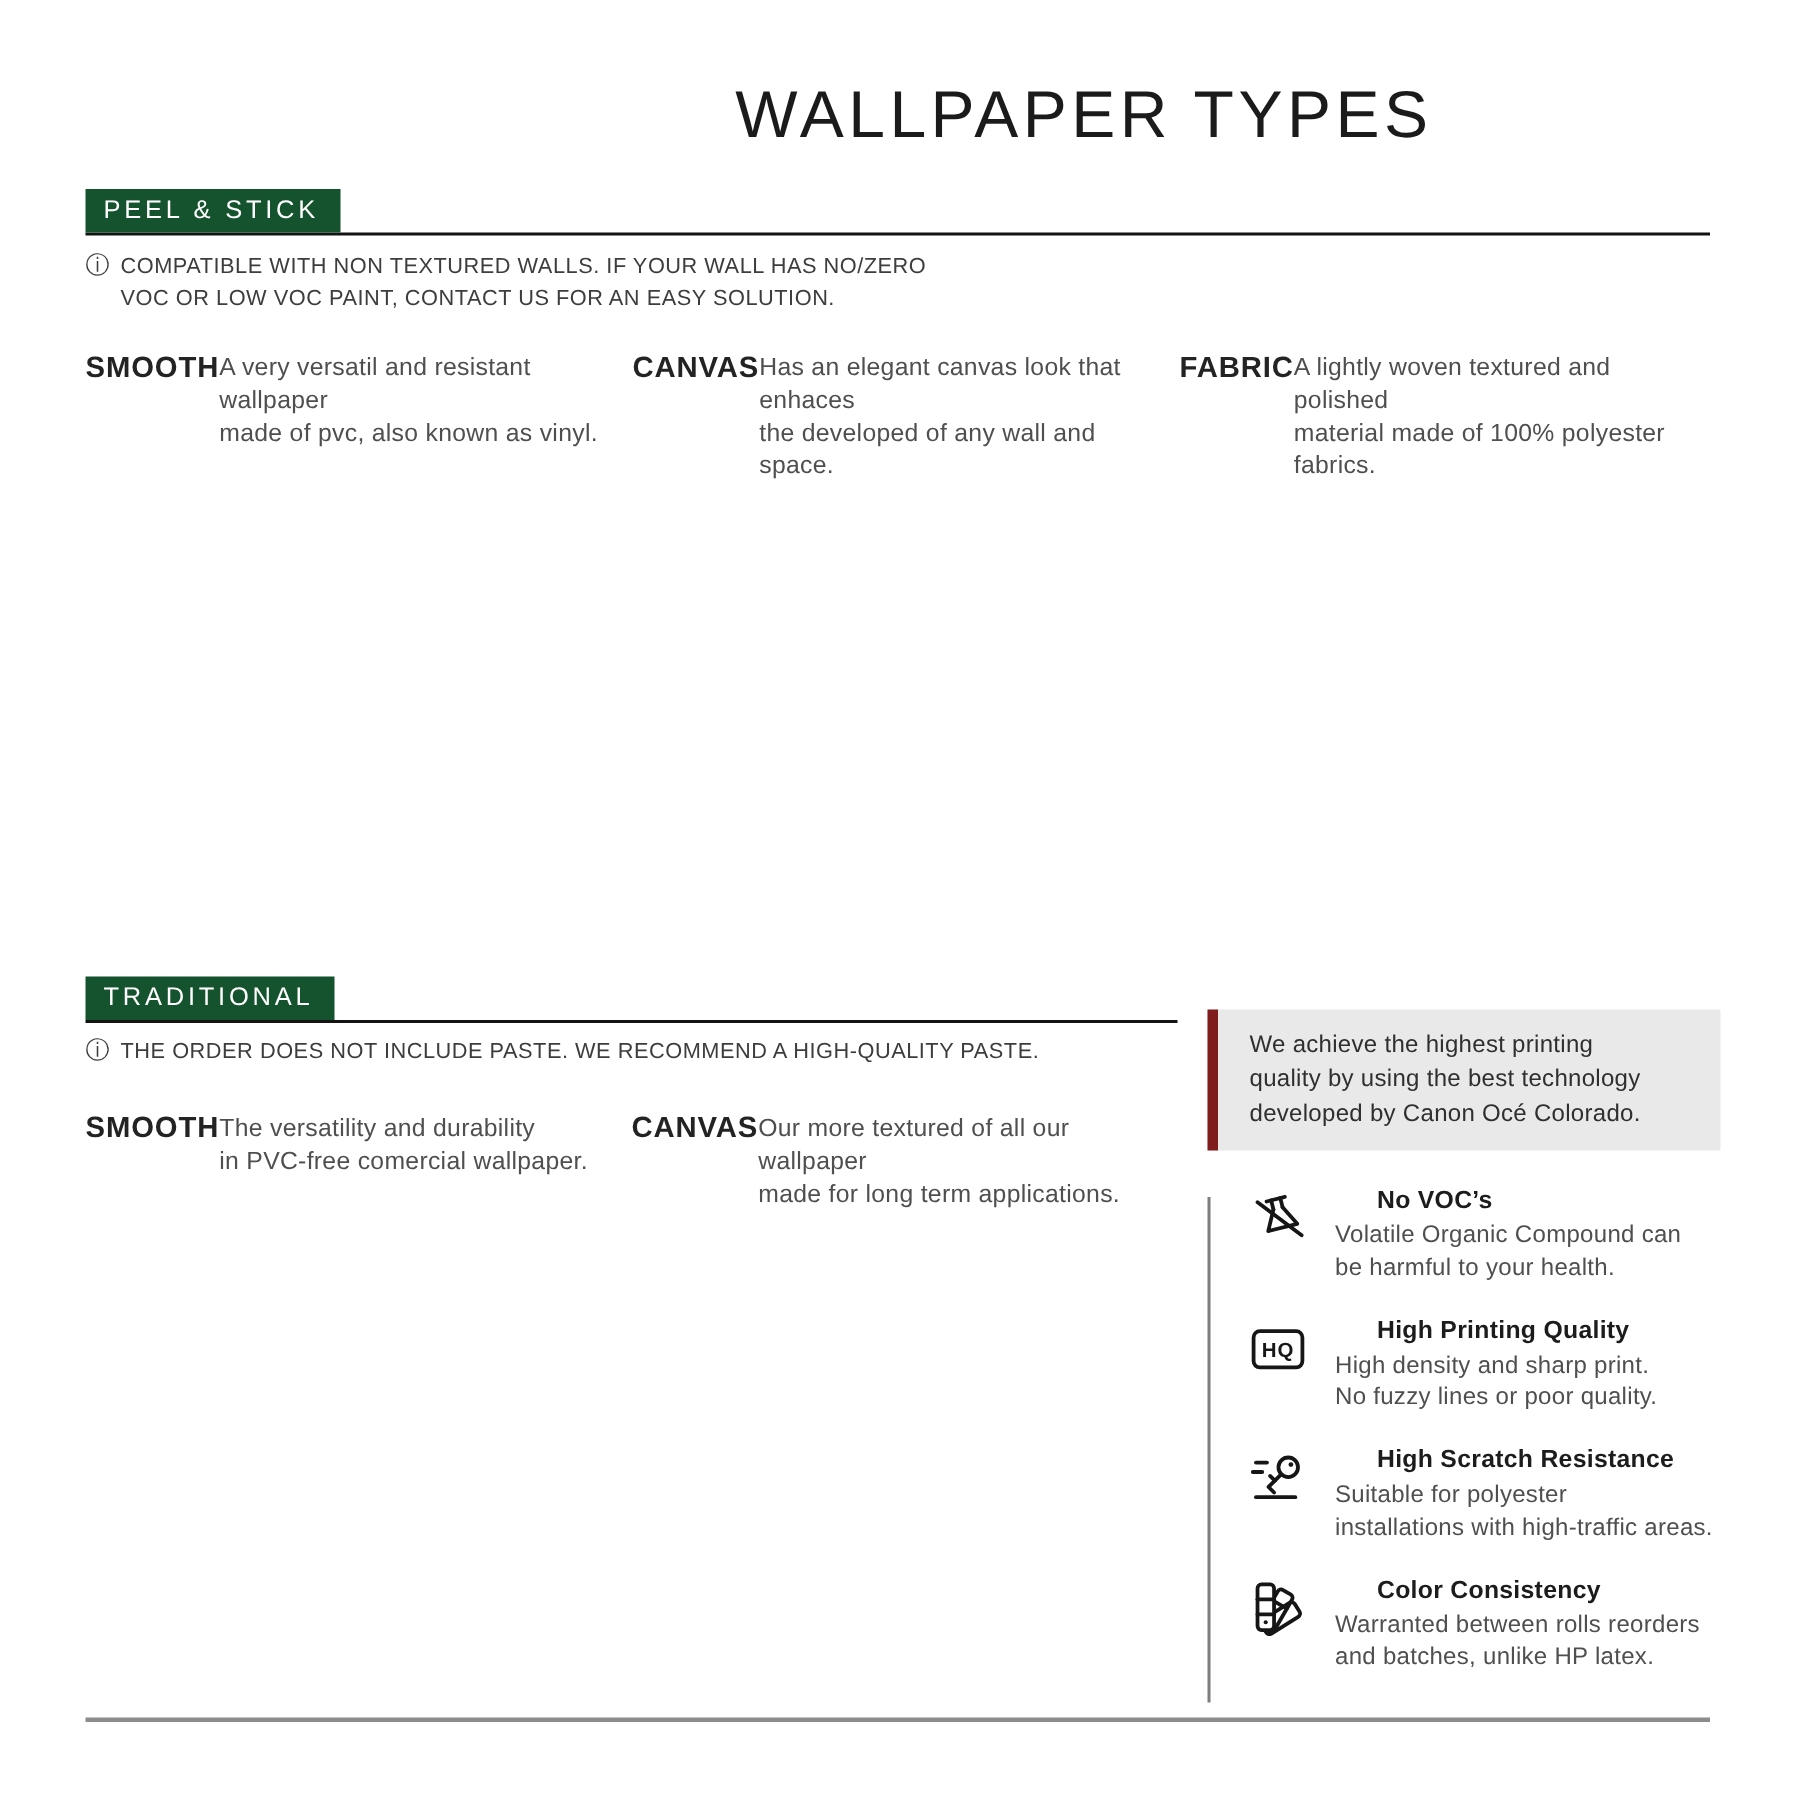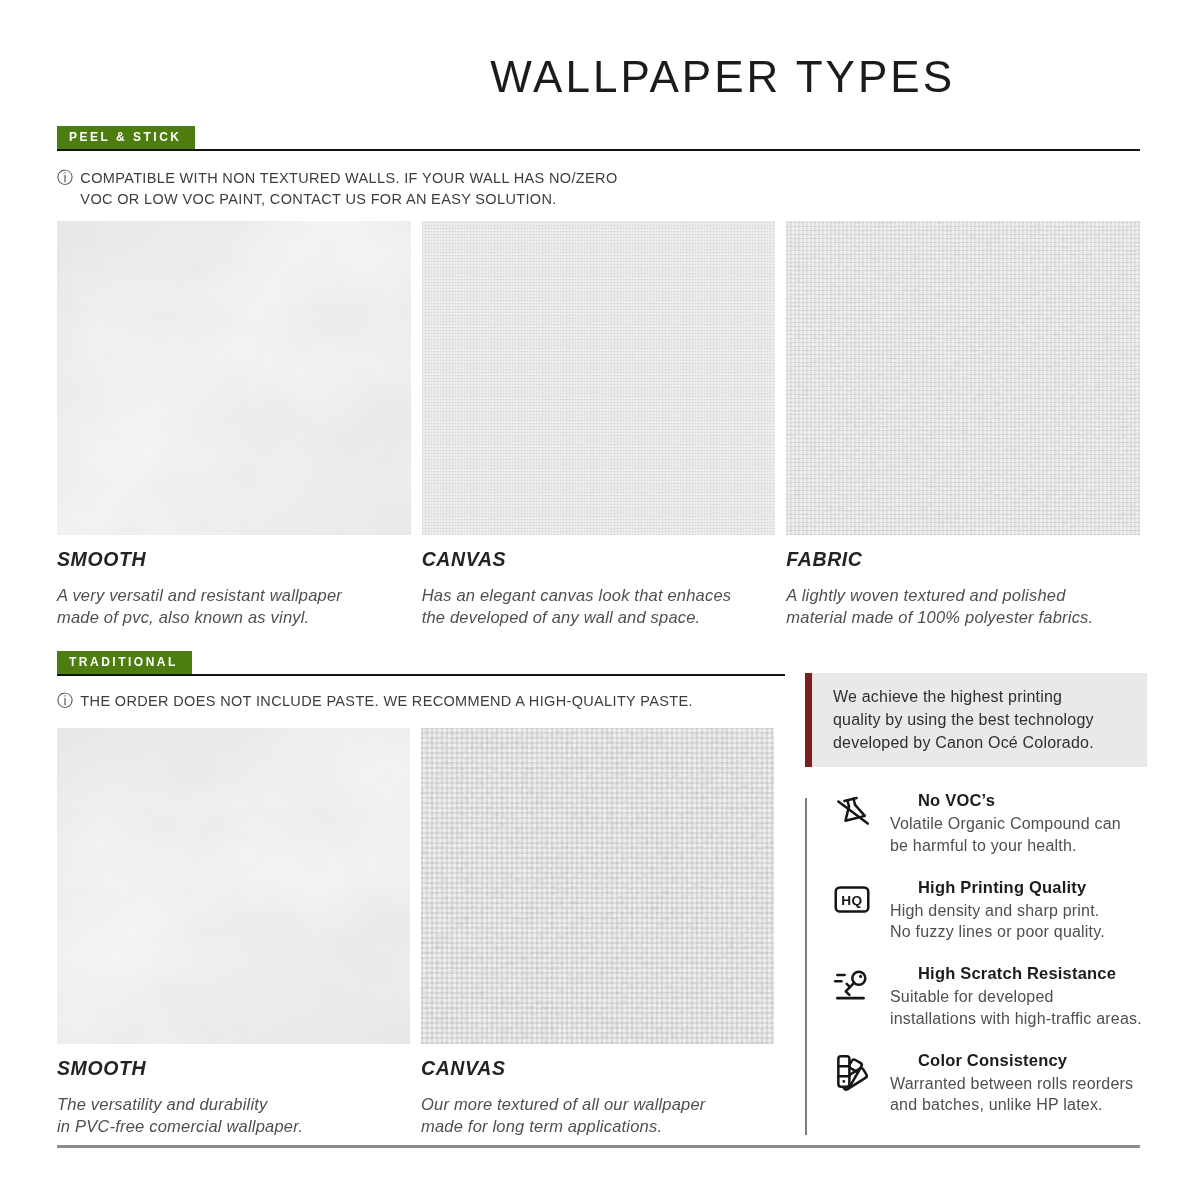--- a/index.html
+++ b/index.html
@@ -10,33 +10,33 @@
   
   .title{
     position:absolute;top:52px;left:57px;width:898px;text-align:right;
     font-size:44px;letter-spacing:3px;font-weight:400;color:#1b1b1b;
   }
   
   .sec-head{position:absolute;left:57px;border-bottom:2.5px solid #131313;}
   #sec1{top:126px;width:1083px;}
   #sec2{top:651px;width:728px;}
   .badge{
-    display:block;width:fit-content;background:#4d7c0f;color:#ffffff;
-    font-size:12px;letter-spacing:2.5px;padding:4px 14px 5px 12px;font-weight:700;
+    display:block;width:fit-content;background:#14532d;color:#ffffff;
+    font-size:17px;letter-spacing:2.5px;padding:4px 14px 5px 12px;font-weight:400;
   }
   
   .note{position:absolute;display:flex;gap:7px;font-size:14.5px;letter-spacing:.35px;color:#3d3d3d;line-height:1.42;}
   #note1{top:168px;left:57px;}
   #note2{top:691px;left:57px;}
   .note .ico{font-size:16px;line-height:1.25;color:#3d3d3d;}
   
   .row{position:absolute;left:57px;display:flex;gap:11px;}
   #row1{top:221px;width:1083px;}
   #row2{top:728px;width:717px;}
-  .card{flex:1;display:flex;flex-direction:column;min-width:0;font-style:italic;}
+  .card{flex:1;display:flex;min-width:0;}
   #row2 .card{flex:none;width:353px;}
   .swatch{position:relative;height:314px;overflow:hidden;}
   #row2 .swatch{height:316px;}
   .noise{position:absolute;inset:0;width:100%;height:100%;display:block;}
   .weave{position:absolute;inset:0;}
   .card-label{margin-top:13px;font-size:19.5px;font-weight:700;letter-spacing:.6px;color:#232323;}
   .card-desc{margin-top:14px;font-size:16.5px;color:#4f4f4f;line-height:1.32;letter-spacing:.2px;}
   
   .tex-smooth{background:linear-gradient(128deg,#ececee 0%,#f7f7f8 45%,#eeeff0 100%);}
   .tex-smooth2{background:linear-gradient(155deg,#ededee 0%,#f7f7f8 50%,#ededee 100%);}
@@ -247,21 +247,21 @@
           <circle cx="26.5" cy="13.5" r="6.2"></circle>
           <circle cx="28.2" cy="11.8" r="1.5" fill="#161616" stroke="none"></circle>
           <path d="M22 18 L14 26 L17.5 29.5"></path>
           <path d="M18 22 L15 19"></path>
           <line x1="6" y1="32.5" x2="31" y2="32.5"></line>
         </svg>
       </div>
       <div class="f-body">
         <div class="f-title">High Scratch Resistance</div>
         <div class="f-desc">
-          <div>Suitable for developed</div>
+          <div>Suitable for polyester</div>
           <div>installations with high-traffic areas.</div>
         </div>
       </div>
     </div>
 
     <div class="feature">
       <div class="f-icon">
         <svg viewBox="0 0 40 40">
           <g transform="rotate(58 12 31)">
             <rect x="8" y="8" width="10.5" height="25" rx="2.5"></rect>

